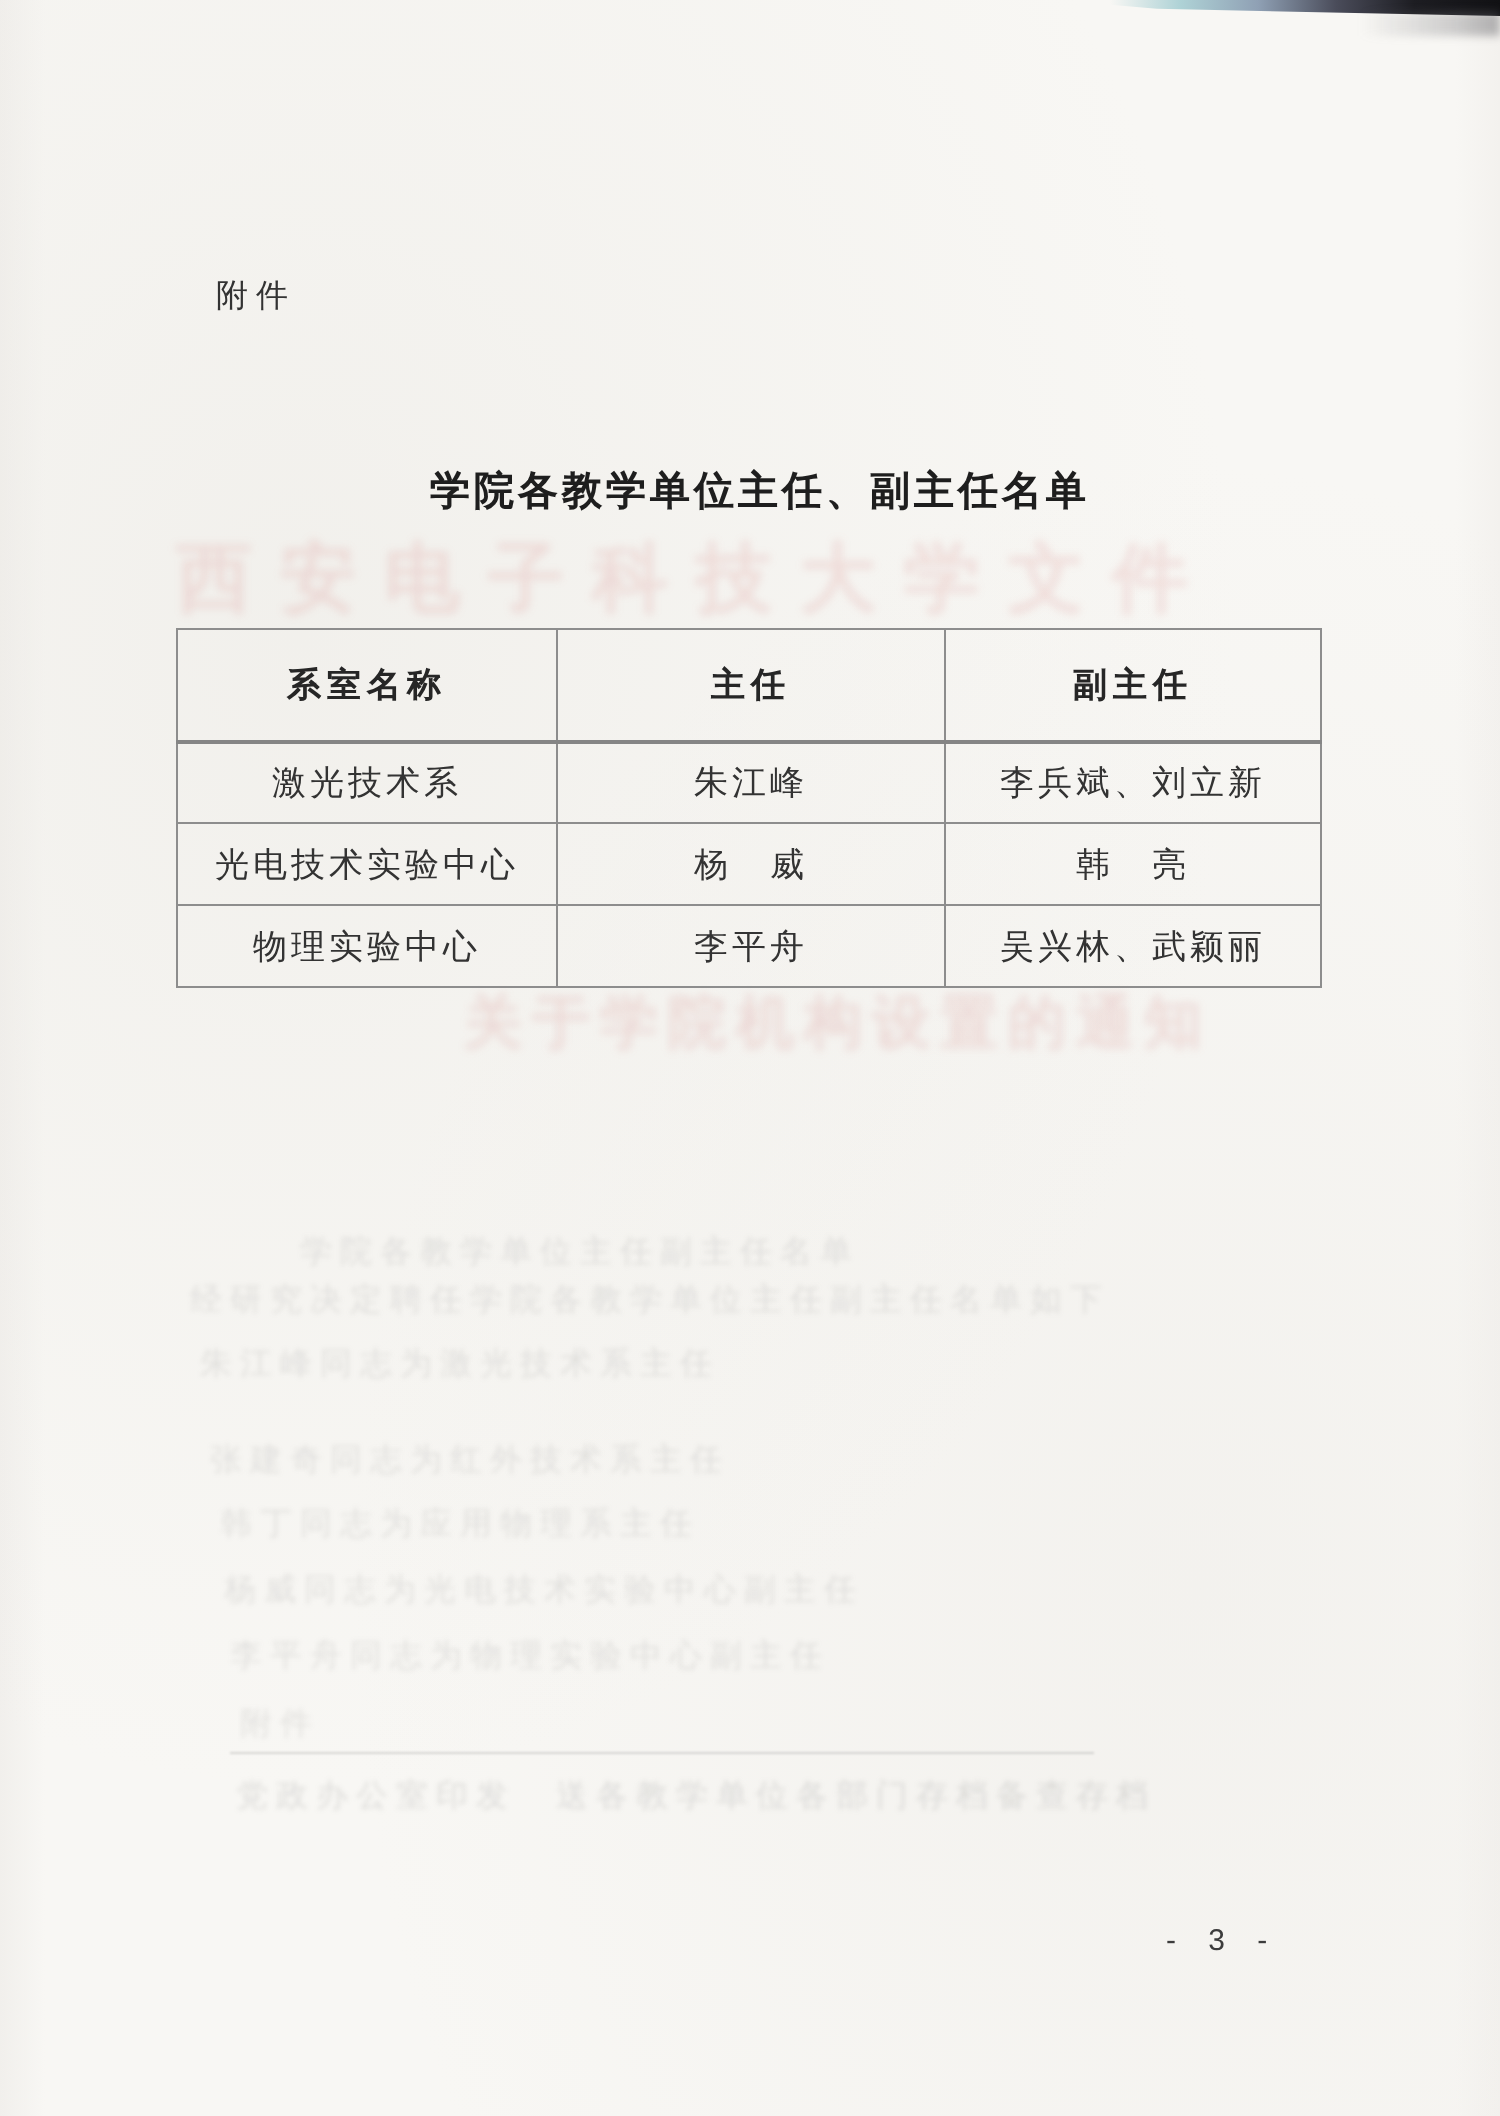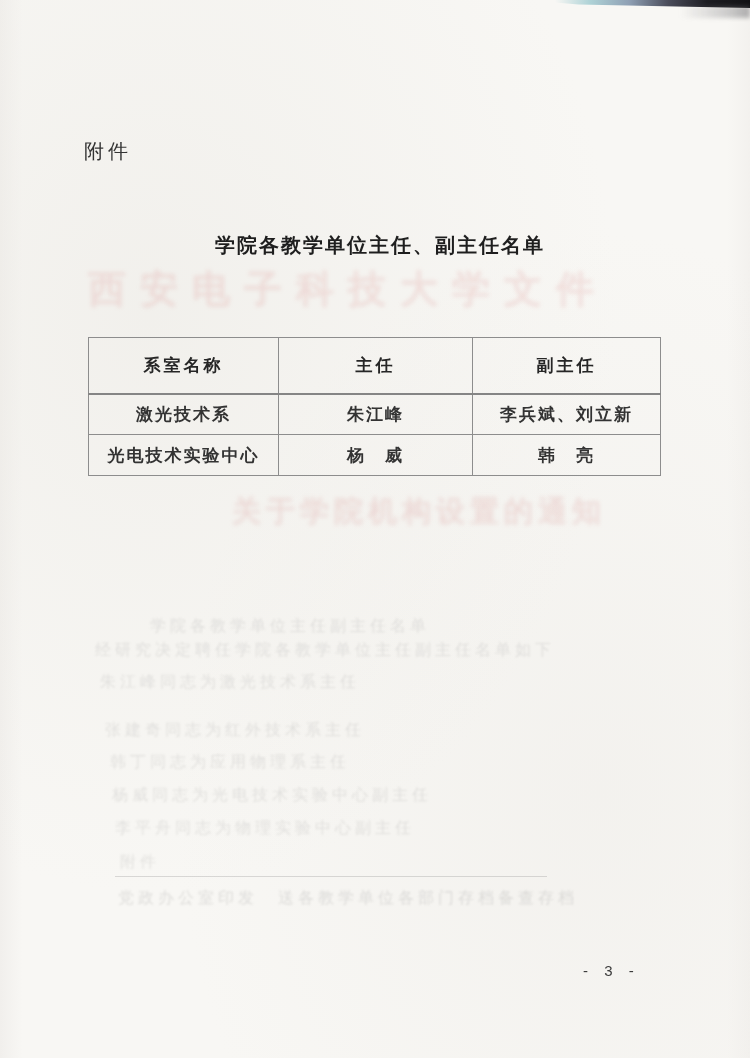--- a/index.html
+++ b/index.html
@@ -42,22 +42,22 @@
     top: 6px;
     right: 0;
     width: 70px;
     height: 12px;
     background: linear-gradient(to right, rgba(120,120,125,0) 0%, rgba(120,120,125,0.35) 70%, rgba(90,90,95,0.45) 100%);
     filter: blur(2px);
   }
   .attachment-label {
     position: absolute;
     top: 138px;
-    left: 84px;
-    font-size: 20px;
+    left: 108px;
+    font-size: 16px;
     letter-spacing: 4px;
     color: #333;
     text-align: right;
   }
   .doc-title {
     position: absolute;
     top: 232px;
     left: 0;
     width: 760px;
     text-align: center;
@@ -111,32 +111,30 @@
   }
   
   table.roster {
     position: absolute;
     top: 314px;
     left: 88px;
     width: 572px;
     border-collapse: collapse;
     table-layout: fixed;
     background: transparent;
-    margin-top: 23px;
   }
   table.roster col.c1 { width: 190px; }
   table.roster col.c2 { width: 194px; }
   table.roster col.c3 { width: 188px; }
   table.roster th, table.roster td {
     border: 1px solid #8d8d8d;
     text-align: center;
     vertical-align: middle;
     padding: 0;
     overflow: hidden;
-    font-weight: bold;
   }
   table.roster tr.hdr { height: 56px; }
   table.roster tr.row { height: 41px; }
   table.roster th {
     font-size: 17px;
     font-weight: bold;
     letter-spacing: 3px;
     color: #262626;
     border-bottom: 2px solid #858585;
   }
@@ -195,18 +193,23 @@
       <tr class="row">
         <td>激光技术系</td>
         <td>朱江峰</td>
         <td>李兵斌、刘立新</td>
       </tr>
       <tr class="row">
         <td>光电技术实验中心</td>
         <td>杨　威</td>
         <td>韩　亮</td>
       </tr>
+      <tr class="row">
+        <td>物理实验中心</td>
+        <td>李平舟</td>
+        <td>吴兴林、武颖丽</td>
+      </tr>
     </tbody>
   </table>
 
   <div class="page-number">- 3 -</div>
 
 </div>
 
 </body></html>

